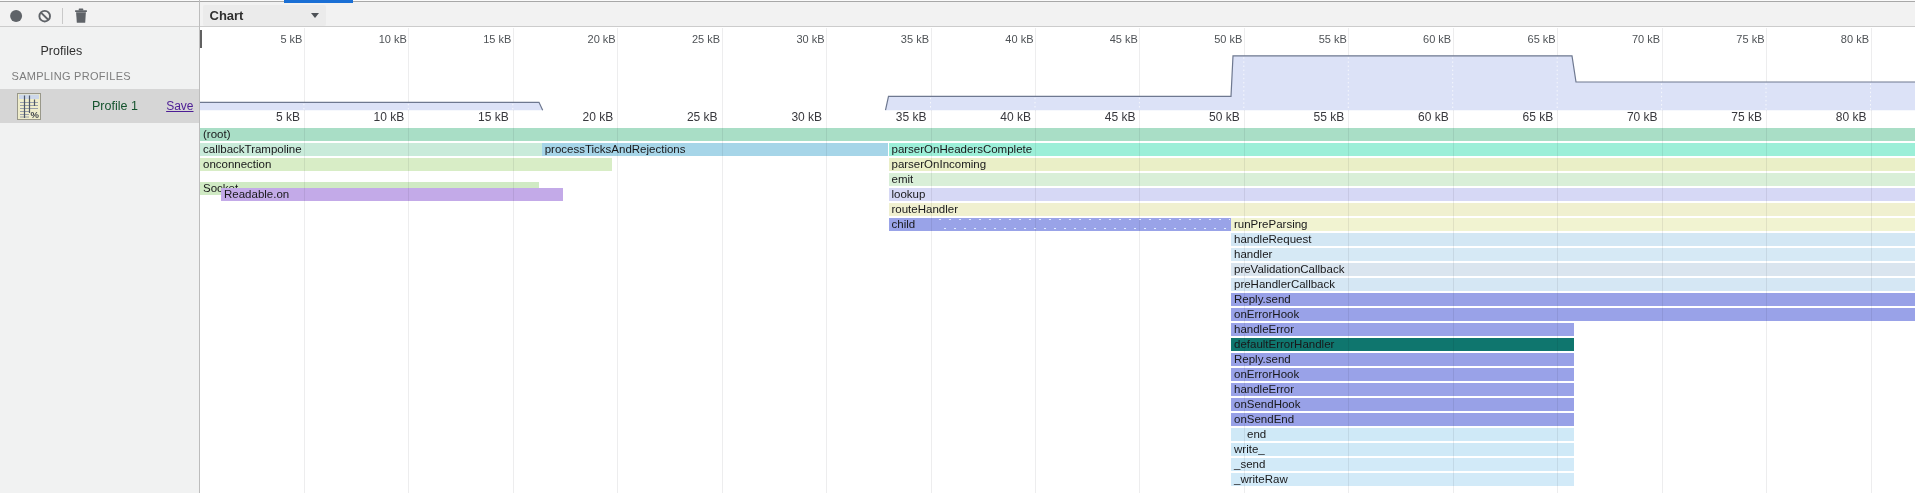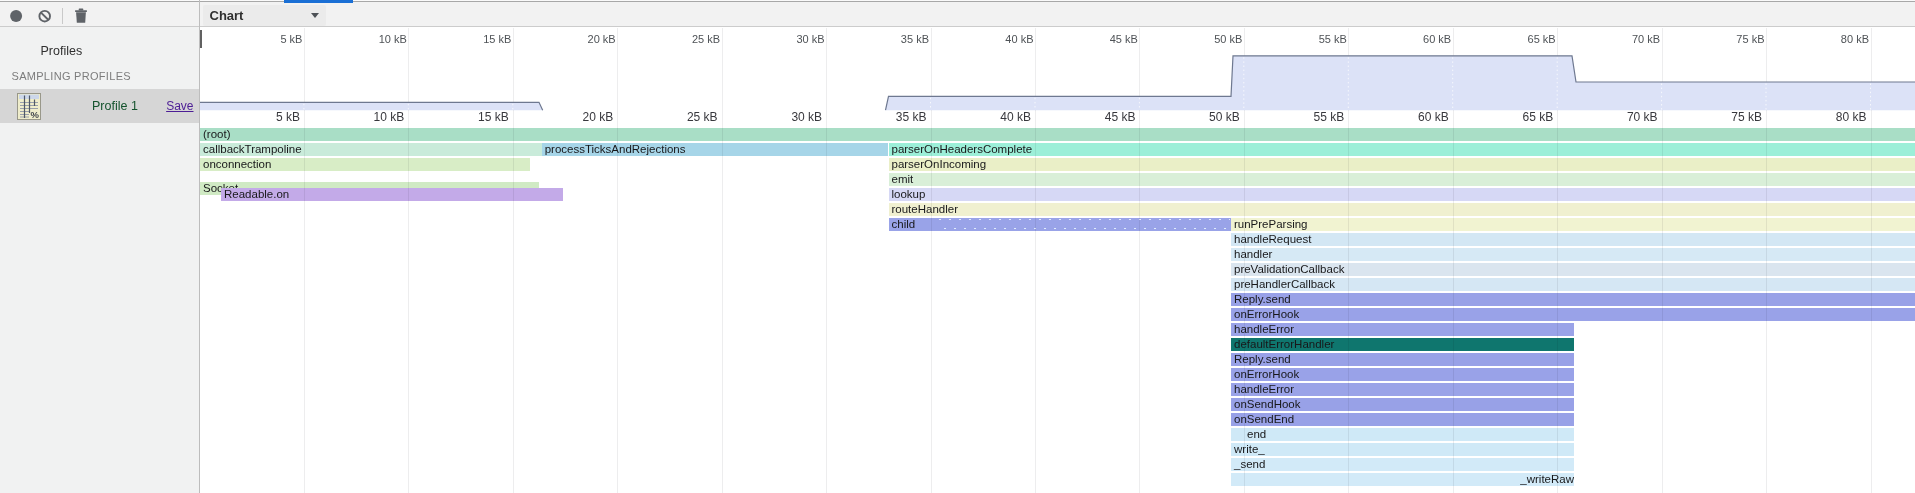--- a/index.html
+++ b/index.html
@@ -137,21 +137,21 @@
 <div class="fllab" style="left:1244.3px">55&nbsp;kB</div>
 <div class="fllab" style="left:1348.7px">60&nbsp;kB</div>
 <div class="fllab" style="left:1453.2px">65&nbsp;kB</div>
 <div class="fllab" style="left:1557.6px">70&nbsp;kB</div>
 <div class="fllab" style="left:1662.0px">75&nbsp;kB</div>
 <div class="fllab" style="left:1766.5px">80&nbsp;kB</div>
   <div class="bar" style="left:200.0px;top:128.0px;width:1715.0px;background:#a9dec6;">(root)</div>
 <div class="bar" style="left:200.0px;top:143.0px;width:341.7px;background:#c9ebda;">callbackTrampoline</div>
 <div class="bar" style="left:541.7px;top:143.0px;width:346.8px;background:#a6d5e8;">processTicksAndRejections</div>
 <div class="bar" style="left:888.5px;top:143.0px;width:1026.5px;background:#9cefd8;">parserOnHeadersComplete</div>
-<div class="bar" style="left:200.0px;top:158.0px;width:330px;background:#d8edc6;">onconnection</div>
+<div class="bar" style="left:200.0px;top:158.0px;width:412px;background:#d8edc6;">onconnection</div>
 <div class="bar" style="left:888.5px;top:158.0px;width:1026.5px;background:#eaefc7;">parserOnIncoming</div>
 <div class="bar" style="left:200.0px;top:173.0px;width:339px;background:#d0eac4;margin-top:9px;">Socket</div>
 <div class="bar" style="left:888.5px;top:173.0px;width:1026.5px;background:#d9efd8;">emit</div>
 <div class="bar" style="left:200.0px;top:188.0px;width:341.7px;background:#c3aae8;margin-left:21px;">Readable.on</div>
 <div class="bar" style="left:888.5px;top:188.0px;width:1026.5px;background:#d6d8f5;">lookup</div>
 <div class="bar" style="left:888.5px;top:203.0px;width:1026.5px;background:#f0f0d0;">routeHandler</div>
 <div class="bar" style="left:888.5px;top:218.0px;width:342.5px;background:#99a3e8;">child</div>
 <div class="bar" style="left:1231.0px;top:218.0px;width:684.0px;background:#f1f3d1;">runPreParsing</div>
 <div class="bar" style="left:1231.0px;top:233.0px;width:684.0px;background:#d3e7f4;">handleRequest</div>
 <div class="bar" style="left:1231.0px;top:248.0px;width:684.0px;background:#d6e9f5;">handler</div>
@@ -162,21 +162,21 @@
 <div class="bar" style="left:1231.0px;top:323.0px;width:343.0px;background:#9aa3e8;">handleError</div>
 <div class="bar" style="left:1231.0px;top:338.0px;width:343.0px;background:#0f766e;">defaultErrorHandler</div>
 <div class="bar" style="left:1231.0px;top:353.0px;width:343.0px;background:#98a1e7;">Reply.send</div>
 <div class="bar" style="left:1231.0px;top:368.0px;width:343.0px;background:#99a2e8;">onErrorHook</div>
 <div class="bar" style="left:1231.0px;top:383.0px;width:343.0px;background:#9aa3e8;">handleError</div>
 <div class="bar" style="left:1231.0px;top:398.0px;width:343.0px;background:#98a1e7;">onSendHook</div>
 <div class="bar" style="left:1231.0px;top:413.0px;width:343.0px;background:#98a1e7;">onSendEnd</div>
 <div class="bar" style="left:1231.0px;top:428.0px;width:343.0px;background:#cfe9f7;padding-left:16px;">end</div>
 <div class="bar" style="left:1231.0px;top:443.0px;width:343.0px;background:#cfe9f7;">write_</div>
 <div class="bar" style="left:1231.0px;top:458.0px;width:343.0px;background:#d2eaf8;">_send</div>
-<div class="bar" style="left:1231.0px;top:473.0px;width:343.0px;background:#d2eaf8;text-align:right;">_writeRaw</div>
+<div class="bar" style="left:1231.0px;top:473.0px;width:343.0px;background:#d2eaf8;">_writeRaw</div>
 <div class="abs" style="left:938px;top:218px;width:292px;height:13px;background-image:radial-gradient(circle, rgba(228,242,252,.95) .8px, transparent 1.05px),radial-gradient(circle, rgba(228,242,252,.95) .8px, transparent 1.05px);background-size:10px 13px,10px 13px;background-position:2px 4px,7px 8px;"></div>
   <div class="flline" style="left:303.9px"></div>
 <div class="flline" style="left:408.3px"></div>
 <div class="flline" style="left:512.8px"></div>
 <div class="flline" style="left:617.2px"></div>
 <div class="flline" style="left:721.6px"></div>
 <div class="flline" style="left:826.1px"></div>
 <div class="flline" style="left:930.5px"></div>
 <div class="flline" style="left:1035.0px"></div>
 <div class="flline" style="left:1139.4px"></div>

